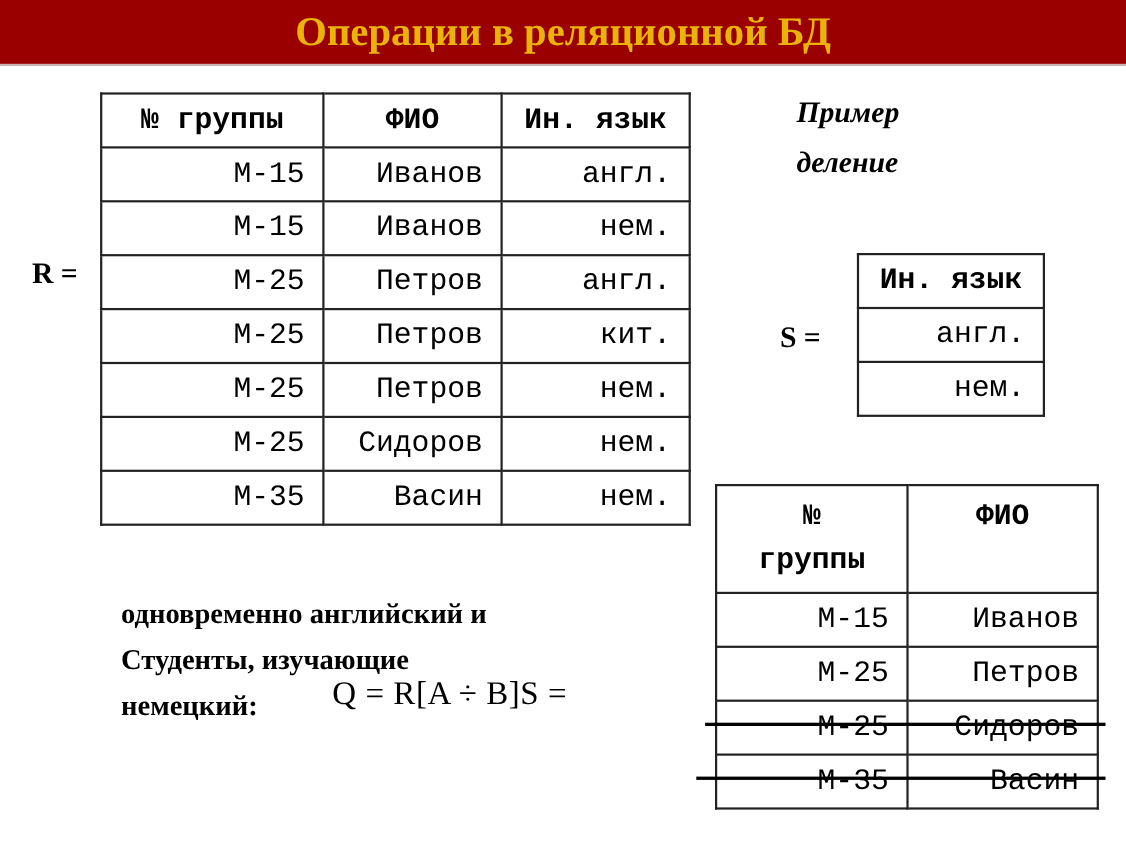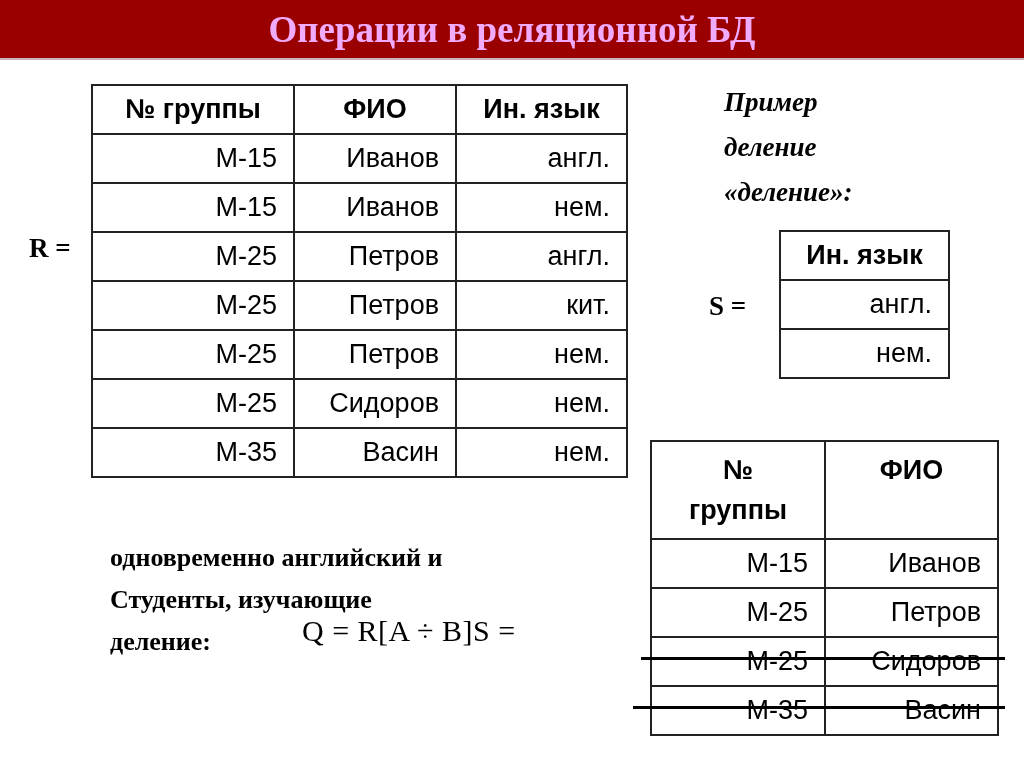--- a/index.html
+++ b/index.html
@@ -9,26 +9,26 @@
     font-family: "Liberation Serif", "DejaVu Serif", serif;
     color: #000;
   }
   .title-bar {
     position: absolute; left: 0; top: 0; width: 1024px; height: 58px;
     background: #9b0000;
     border-bottom: 2px solid #c9b3b3;
     display: flex; align-items: center; justify-content: center;
   }
   .title-bar h1 {
-    margin: 16px; color: #f0abfc; font-weight: bold; font-size: 37px;
+    margin: 16px; color: #eab308; font-weight: bold; font-size: 37px;
     font-family: "Liberation Serif", serif; letter-spacing: 0px;
   }
   table.rel {
     position: absolute; border-collapse: collapse;
-    font-family: Liberation Sans, sans-serif;
+    font-family: Liberation Mono, monospace;
   }
   table.rel td, table.rel th {
     border: 2px solid #222; padding: 0 16px 0 10px; text-align: right;
     font-size: 27px; font-weight: normal; height: 47px; vertical-align: middle;
   }
   table.rel th { font-weight: bold; text-align: center; padding: 0 6px; }
 
   #table-r { left: 91px; top: 84px; }
   #table-r th, #table-r td { height: 47px; }
   #table-r col.c1 { width: 202px; }
@@ -131,21 +131,20 @@
       <td>М-35</td>
       <td>Васин</td>
       <td>нем.</td>
     </tr>
   </tbody>
 </table>
 
 <div class="example-caption">
   <div>Пример</div>
   <div>деление</div>
-  <div>«деление»:</div>
 </div>
 
 <div class="eq-label" id="s-label">S =</div>
 
 <table class="rel" id="table-s">
   <colgroup>
       <col class="c1">
     </colgroup>
   <thead>
     <tr>
@@ -158,21 +157,21 @@
     </tr>
     <tr>
       <td>нем.</td>
     </tr>
   </tbody>
 </table>
 
 <div class="question">
   <div>одновременно английский и</div>
   <div>Студенты, изучающие</div>
-  <div>деление:</div>
+  <div>немецкий:</div>
 </div>
 <div class="formula">Q = R[A ÷ B]S =</div>
 
 <table class="rel" id="table-q">
   <colgroup>
       <col class="c1">
       <col class="c2">
     </colgroup>
   <thead>
     <tr>

